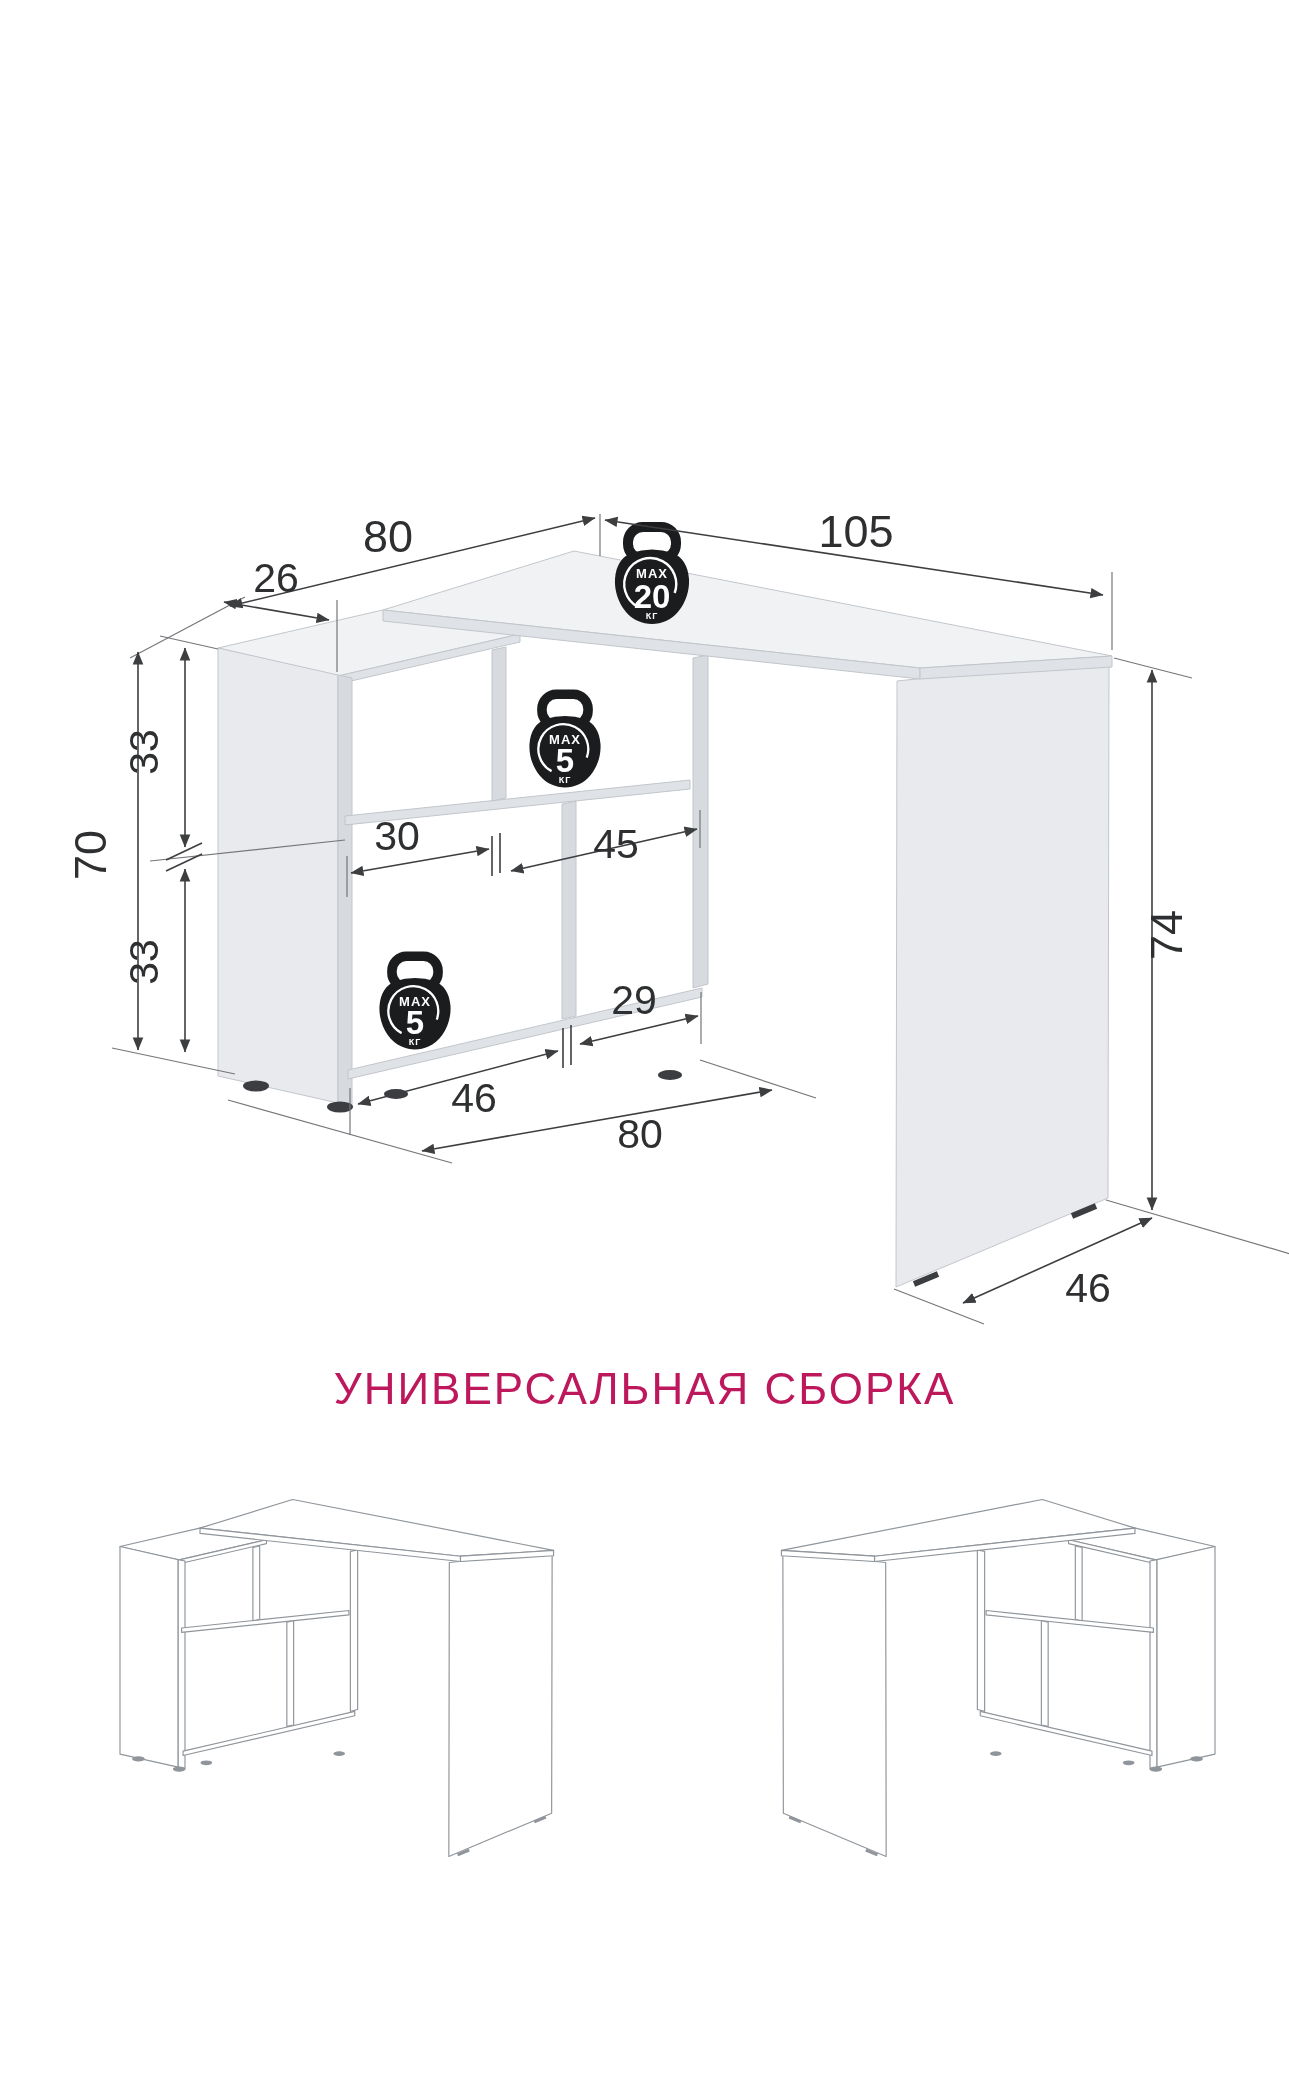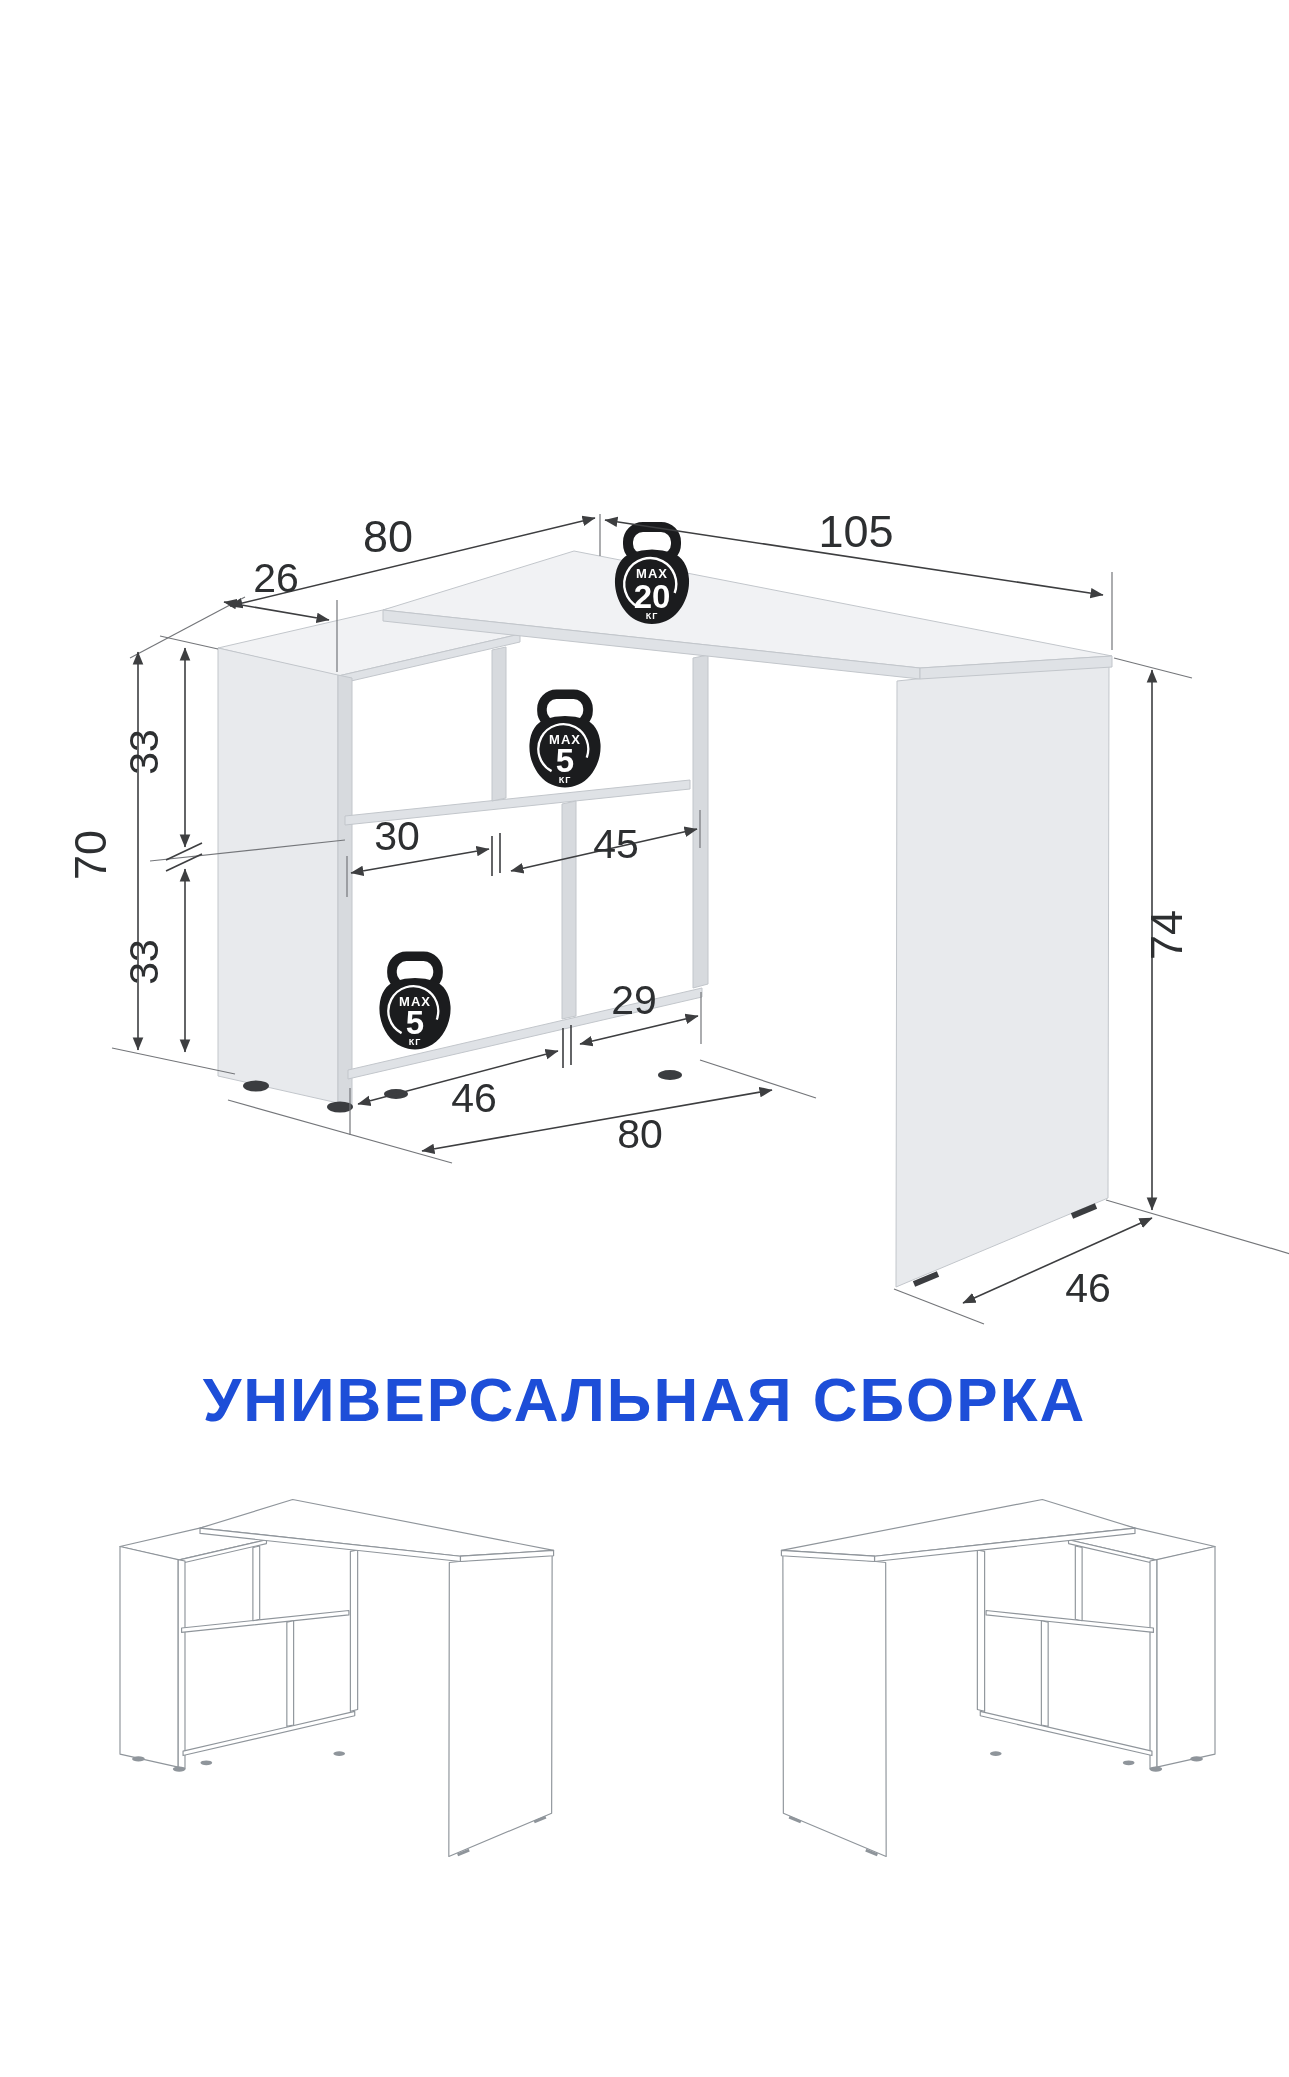--- a/index.html
+++ b/index.html
@@ -11,21 +11,21 @@
   .kb-max{font-family:"Liberation Sans",sans-serif;font-weight:bold;font-size:13px;fill:#ffffff;text-anchor:middle;letter-spacing:1px;}
   .kb-num{font-family:"Liberation Sans",sans-serif;font-weight:bold;font-size:33px;fill:#ffffff;text-anchor:middle;}
   .kb-unit{font-family:"Liberation Sans",sans-serif;font-weight:bold;font-size:9px;fill:#ffffff;text-anchor:middle;letter-spacing:1px;}
   .dimline{stroke:#3d3e40;stroke-width:1.6;fill:none;}
   .extline{stroke:#74767a;stroke-width:1.2;fill:none;}
   .tick{stroke:#3d3e40;stroke-width:1.6;}
   
   .main-furn{--f-top:#f1f2f4;--f-light:#e8eaed;--f-mid:#dfe2e6;--f-dark:#d7dade;--edge:#c2c6cb;--feet:#3b3d40;--sw:1;}
   .wire-furn{--f-top:#ffffff;--f-light:#ffffff;--f-mid:#ffffff;--f-dark:#ffffff;--edge:#8f959b;--feet:#8f959b;--sw:2.4;}
   #title{position:absolute;left:0;top:1364px;width:1289px;text-align:center;
-         font-size:62px;letter-spacing:2px;color:#1d4ed8;font-family:"Liberation Sans",sans-serif;font-weight:700;}
+         font-size:44px;letter-spacing:2px;color:#be185d;font-family:"Liberation Sans",sans-serif;font-weight:400;}
 </style>
 </head>
 <body>
 
 <div id="page">
 
 <svg width="1289" height="2077" viewBox="0 0 1289 2077">
   <defs>
     <marker id="arr" viewBox="0 0 10 10" refX="9.2" refY="5" markerWidth="8.5" markerHeight="8.5" orient="auto-start-reverse">
       <path d="M0,1.1 L9.6,5 L0,8.9 z" fill="#3d3e40"></path>

